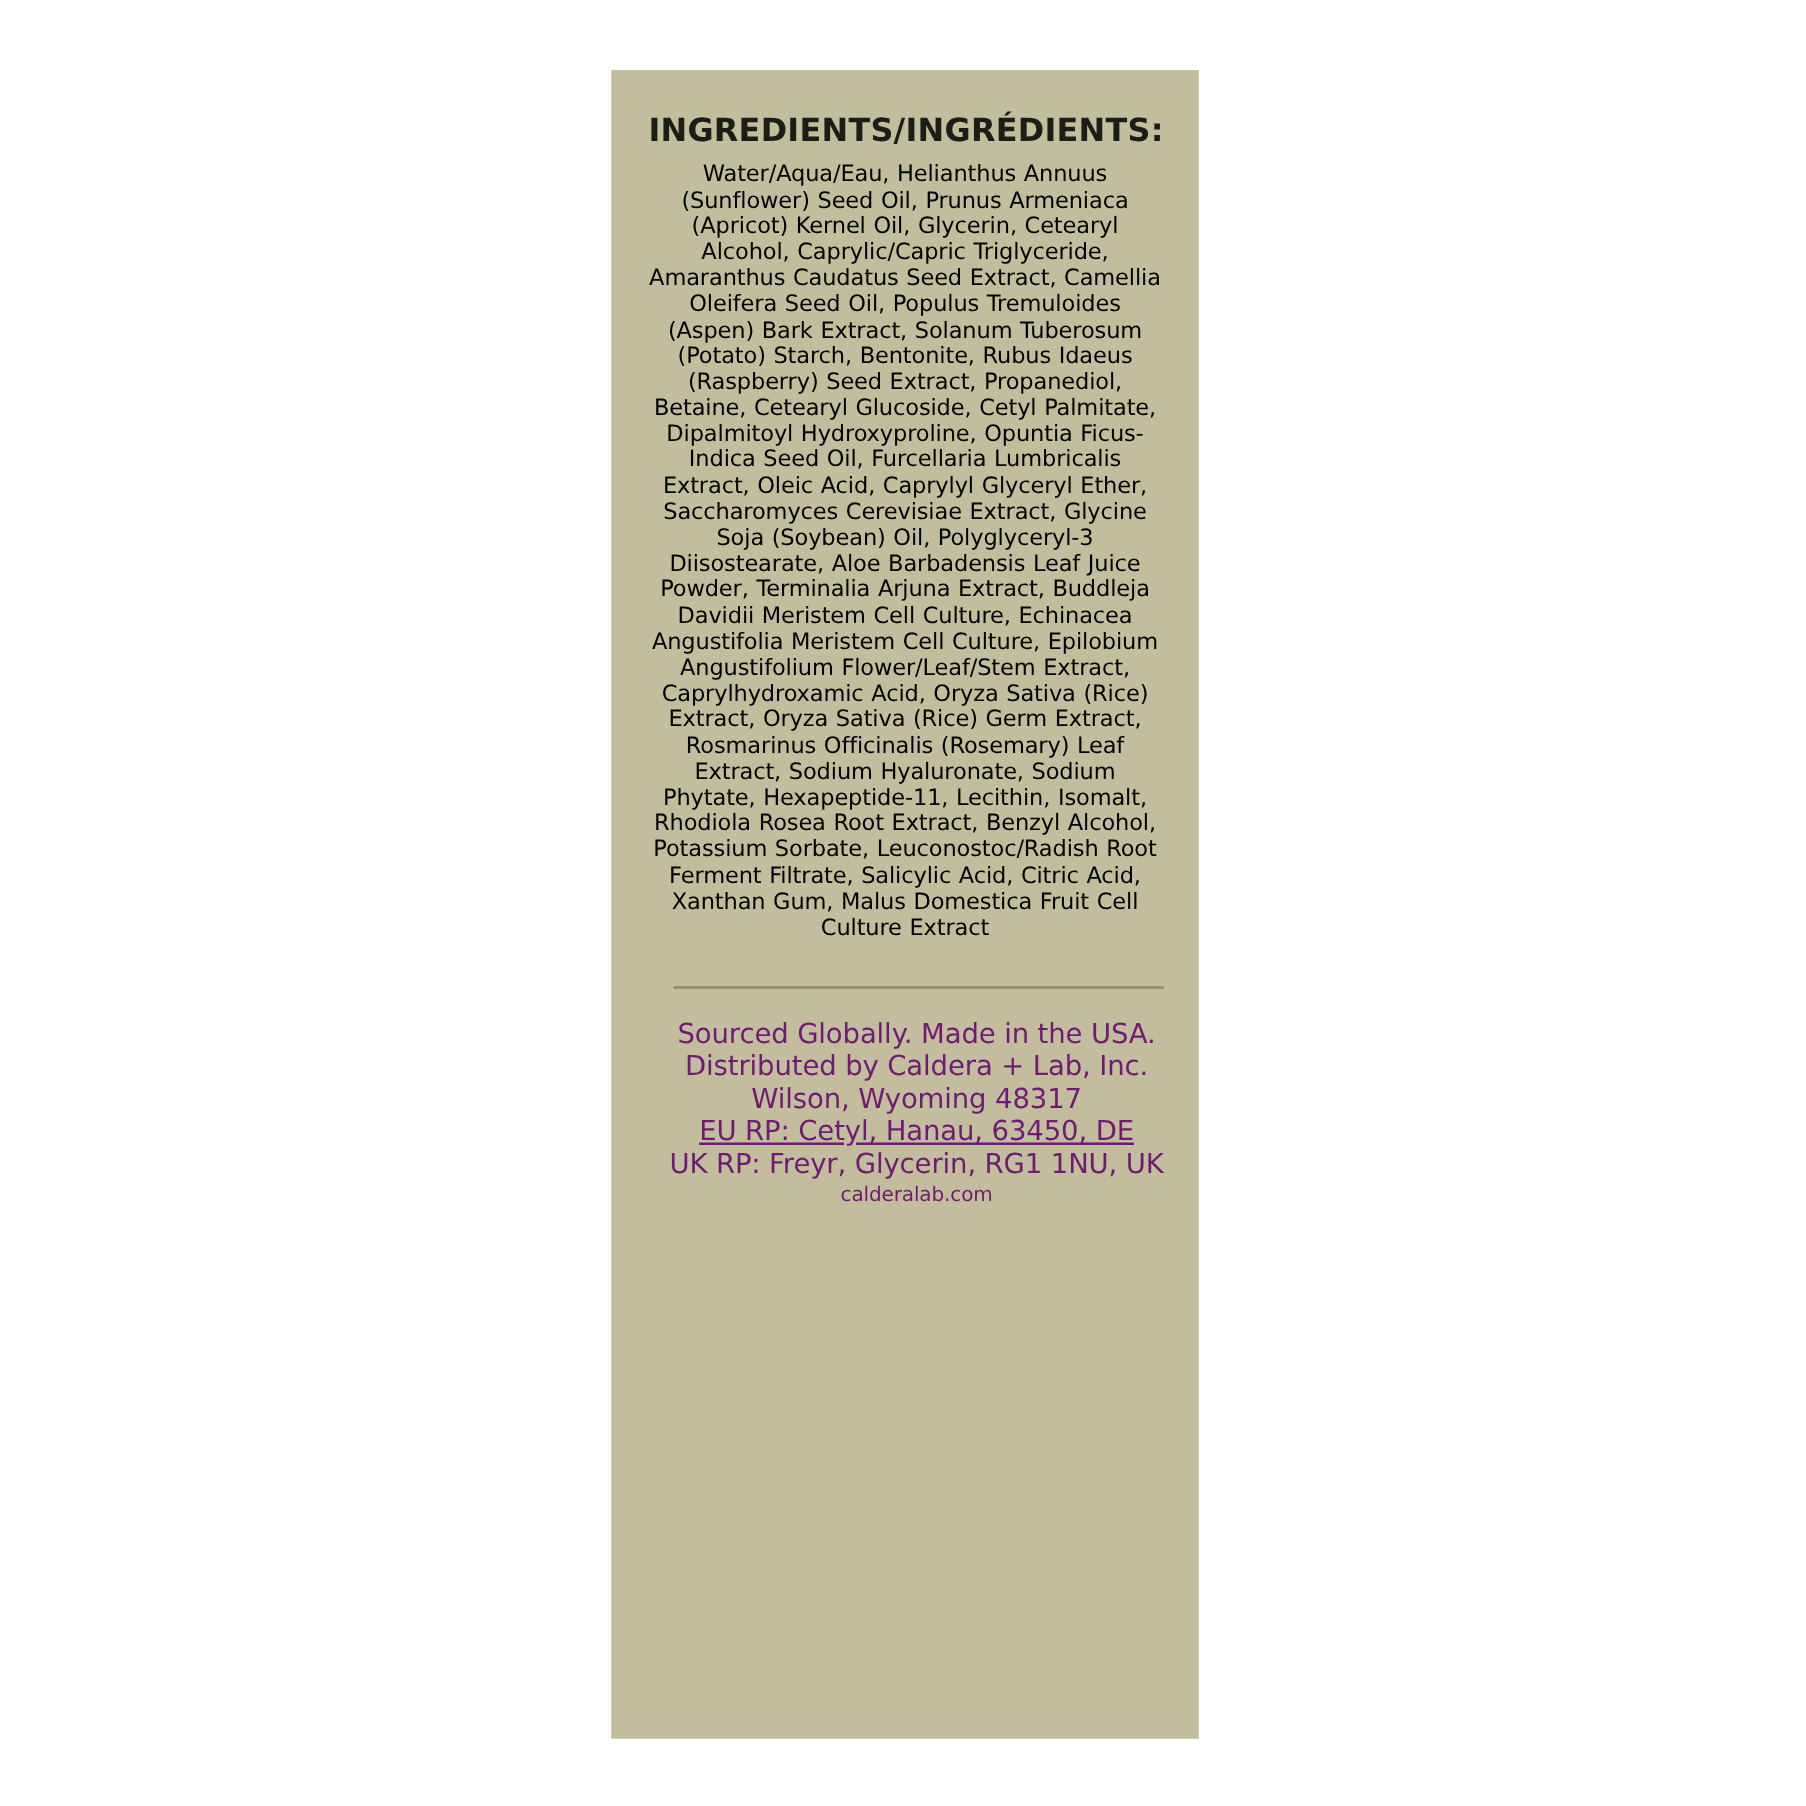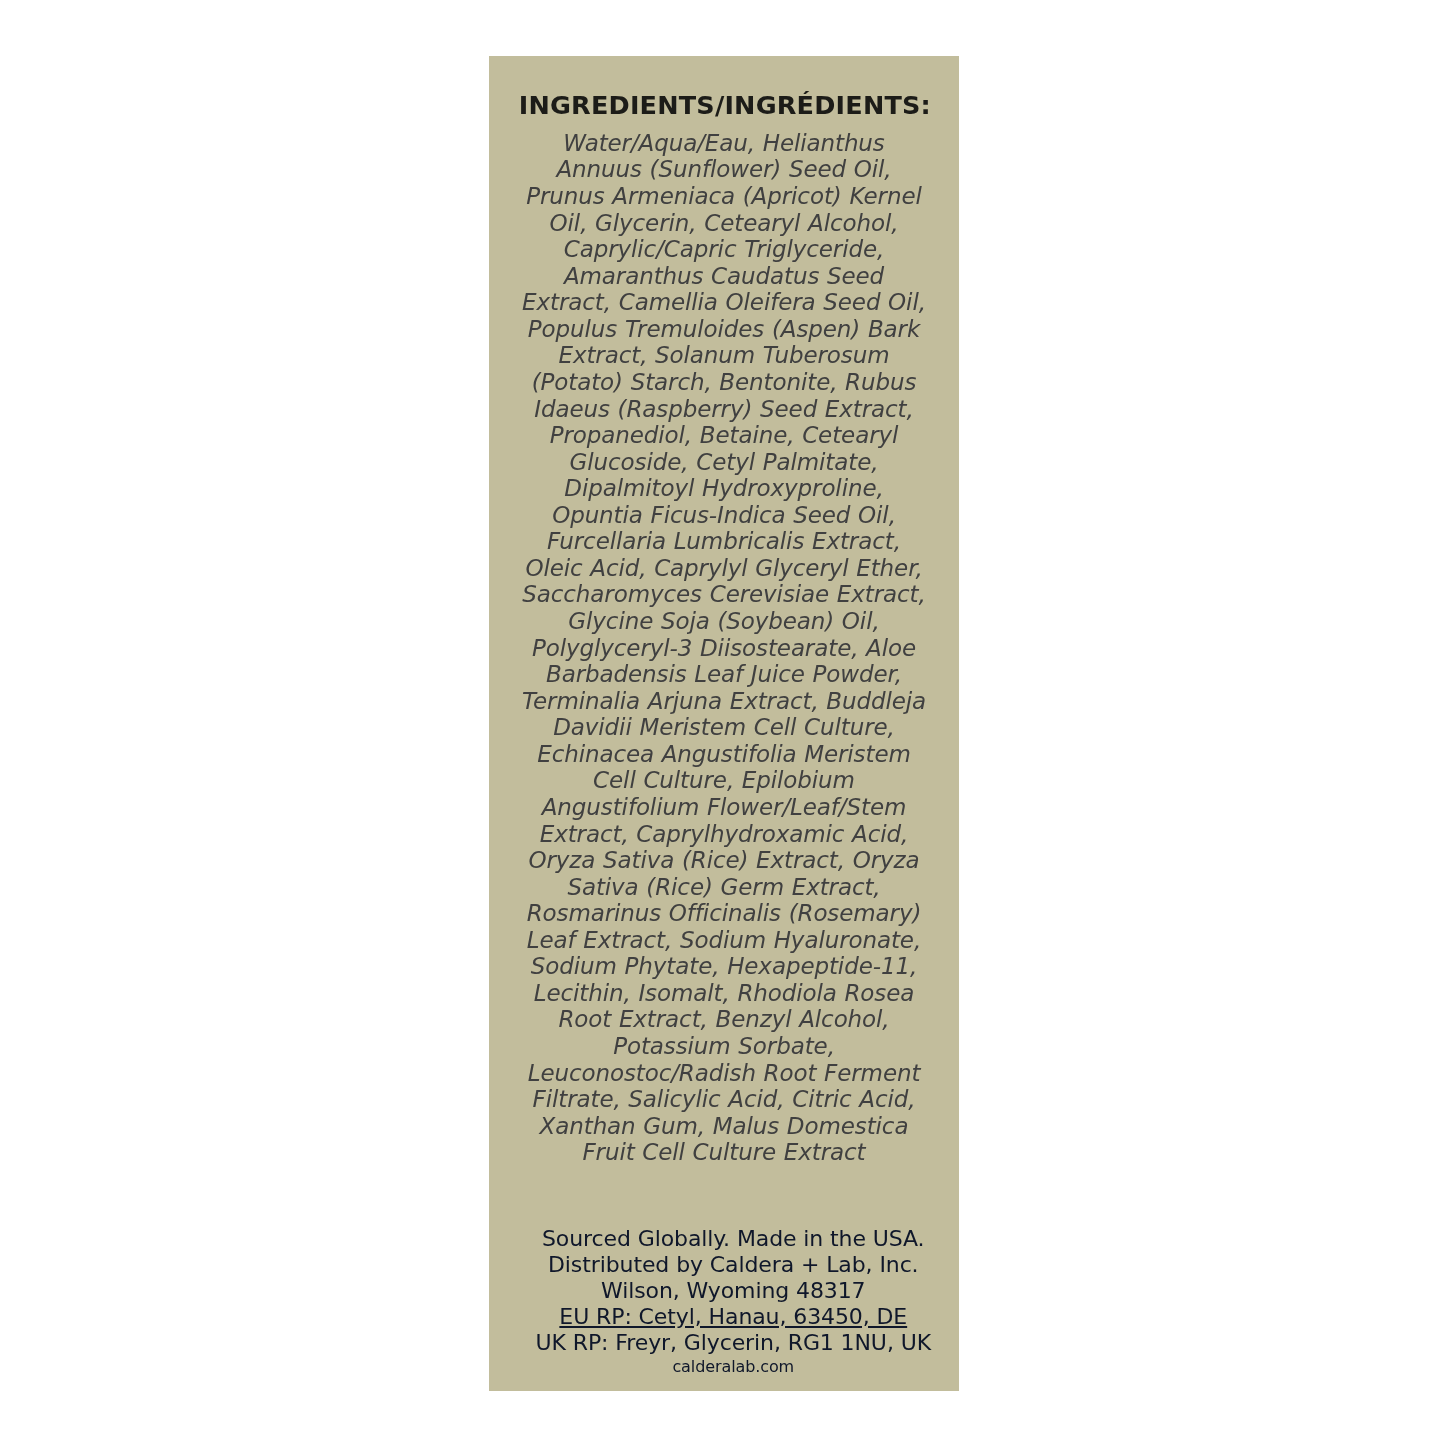--- a/index.html
+++ b/index.html
@@ -37,40 +37,39 @@
   .ingredients-heading {
     font-size: 25.5px;
     font-weight: 700;
     letter-spacing: 0.2px;
     color: #1c1c18;
     text-align: center;
     line-height: 1.25;
     margin: 0 0 8px 0;
   }
   .ingredients-body {
-    font-size: 23px;
+    font-size: 18px;
     line-height: 1.155;
-    color: #404040;
+    color: #000000;
     text-align: center;
     margin: 0;
     letter-spacing: -0.1px;
     word-spacing: 0.5px;
-    font-style: italic;
   }
   .divider {
     width: 392px;
     height: 2px;
     background: #8e8a6e;
     margin: 36px 0 24px 0;
     border: 0;
   }
   .footer-block {
     font-size: 22px;
     line-height: 1.18;
-    color: #0f172a;
+    color: #701a75;
     text-align: center;
     letter-spacing: -0.1px;
   }
   .footer-block .line {
     display: block;
   }
   .footer-block .line.underlined {
     text-decoration: underline;
     text-underline-offset: 2px;
   }

